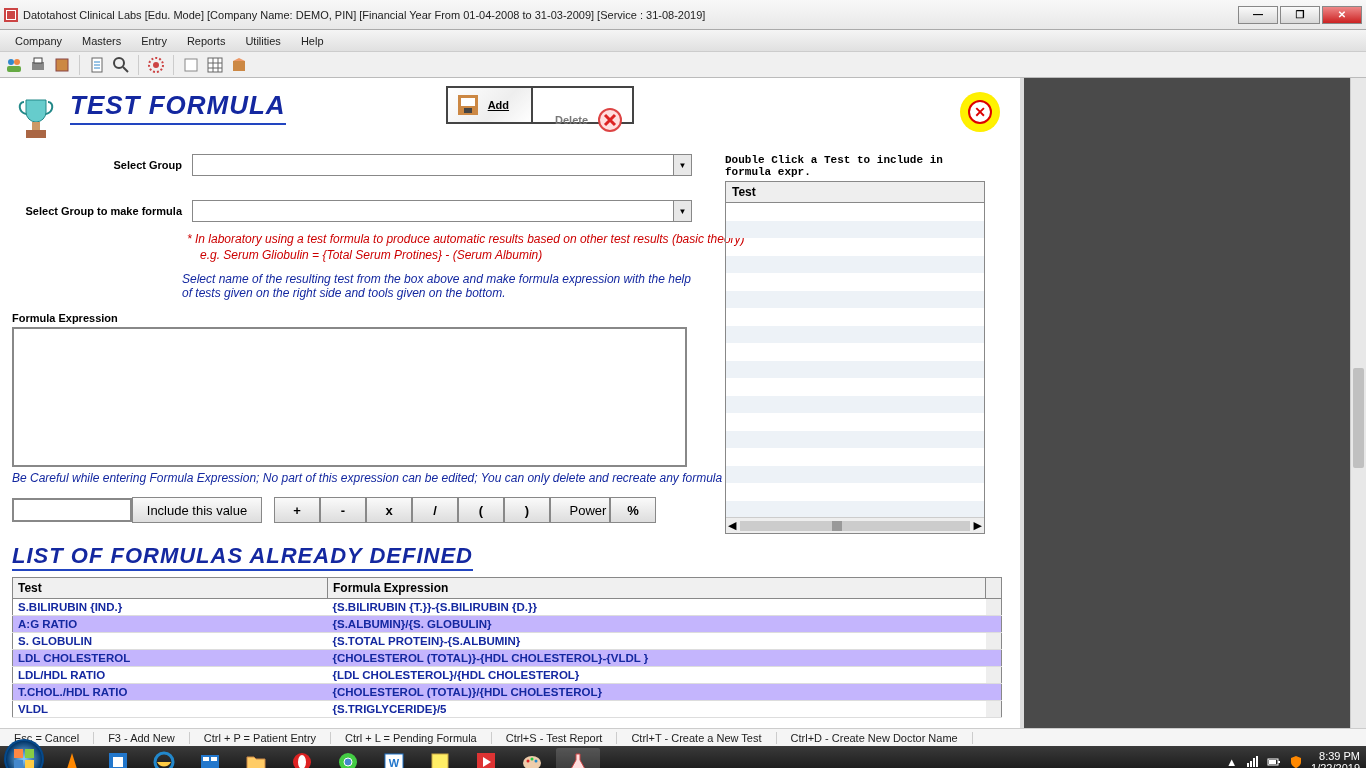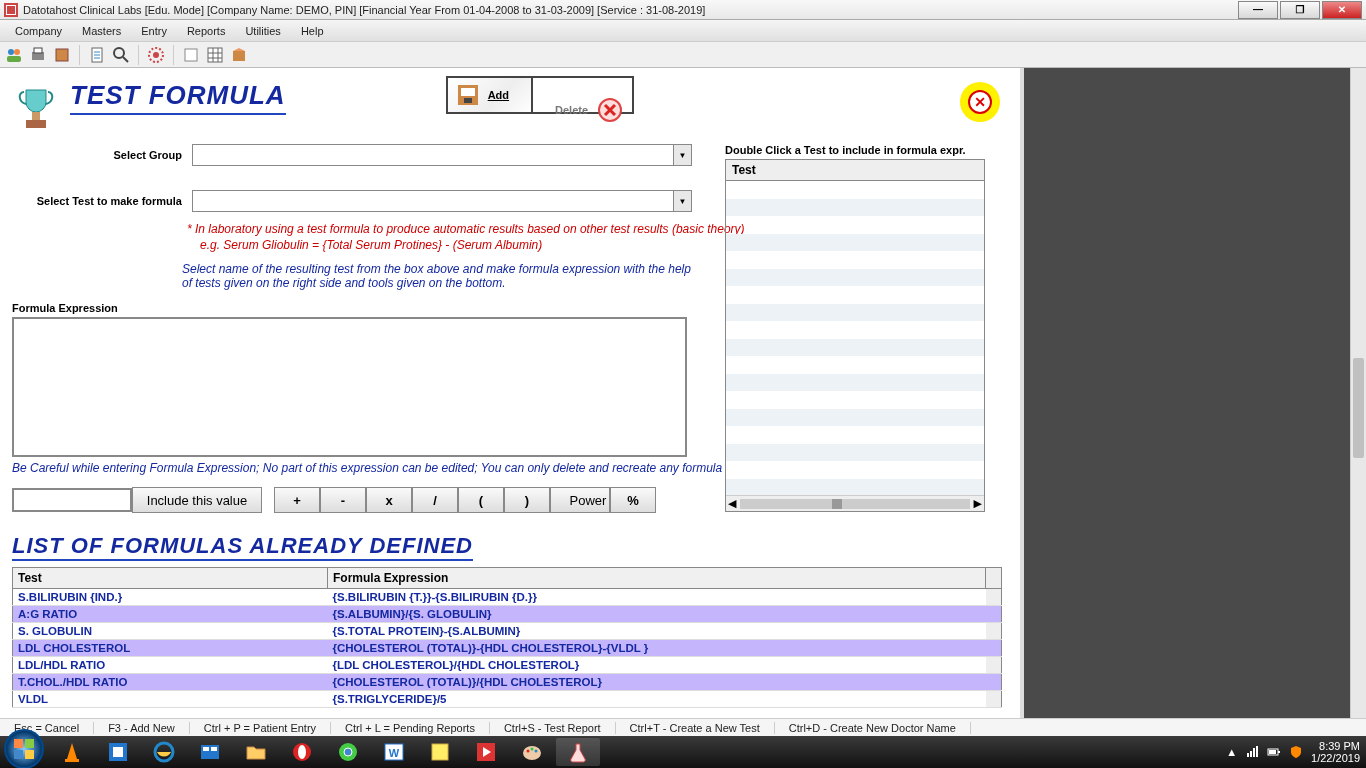--- a/index.html
+++ b/index.html
@@ -1,19 +1,19 @@
 <!DOCTYPE html>
 <html><head>
 <meta charset="utf-8">
 <style>
 * { margin:0; padding:0; box-sizing:border-box; font-family: Tahoma, Arial, sans-serif; font-size:11px; }
 body { width:1366px; height:768px; overflow:hidden; background:#fff; position:relative; }
 
 
-.titlebar { height:20px; background:linear-gradient(to bottom,#f8f8f8,#e8e8e8); border-bottom:1px solid #aaa; display:flex; align-items:center; padding:0 4px; }
+.titlebar { height:30px; background:linear-gradient(to bottom,#f8f8f8,#e8e8e8); border-bottom:1px solid #aaa; display:flex; align-items:center; padding:0 4px; }
 .titlebar .app-icon { width:14px; height:14px; margin-right:5px; display:inline-block; }
 .title-text { flex:1; color:#222; font-size:11px; }
 .win-controls { display:flex; gap:2px; }
 .win-btn { width:40px; height:18px; display:flex; align-items:center; justify-content:center; border:1px solid #888; font-size:10px; font-weight:bold; cursor:pointer; }
 .min-btn { background:linear-gradient(to bottom,#fafafa,#d8d8d8); }
 .max-btn { background:linear-gradient(to bottom,#fafafa,#d8d8d8); }
 .close-btn { background:linear-gradient(to bottom,#e88,#c22); color:#fff; }
 
 
 .menubar { height:22px; background:linear-gradient(to bottom,#f5f5f5,#e0e0e0); border-bottom:1px solid #ccc; display:flex; align-items:center; padding:0 5px; }
@@ -62,21 +62,21 @@
 
 .op-row { display:flex; align-items:center; gap:0; margin-top:12px; }
 .val-input { width:120px; height:24px; border:2px solid #888; background:#fff; }
 .incl-btn, .op-btn { height:26px; border:1px solid #888; background:linear-gradient(to bottom,#fafafa,#ddd); cursor:pointer; display:flex; align-items:center; justify-content:center; font-size:13px; }
 .incl-btn { width:130px; }
 .op-btn { width:46px; font-weight:bold; }
 .op-btn.wide { width:60px; font-weight:normal;padding-left:16px; }
 
 
 .test-panel { position:absolute; left:725px; top:76px; width:260px; }
-.test-hint { font-weight:bold; font-size:11px; margin-bottom:3px; }
+.test-hint { font-weight:bold; font-size:11px; margin-bottom:3px;font-family:Liberation Mono, monospace; }
 .test-grid { border:1px solid #888; width:260px; }
 .th-row { background:#eee; border-bottom:1px solid #888; padding:3px 6px; font-weight:bold; font-size:12px; }
 .t-body { height:314px; overflow:hidden; }
 .t-row { height:17.5px; }
 .t-row:nth-child(even){ background:#edf2f7; }
 .t-hscroll { height:16px; background:#eee; border-top:1px solid #ccc; display:flex; align-items:center; justify-content:space-between; padding:0 2px; font-size:9px; }
 .t-hscroll .bar { flex:1; height:10px; background:#ccc; margin:0 4px; position:relative; }
 .t-hscroll .bar .th { position:absolute; left:40%; width:10px; height:10px; background:#999; }
 
 
@@ -228,21 +228,21 @@
     </div>
 
     <div class="form-row">
       <div class="lbl">Select Group</div>
       <div class="dropdown">
         <div class="dd-arrow">▼</div>
       </div>
     </div>
 
     <div class="form-row" style="margin-top:24px;">
-      <div class="lbl">Select Test to make formula</div>
+      <div class="lbl">Select Group to make formula</div>
       <div class="dropdown">
         <div class="dd-arrow">▼</div>
       </div>
     </div>
 
     <div class="help1">* In laboratory using a test formula to produce automatic results based on other test results (basic theory)</div>
     <div class="help2">e.g. Serum Gliobulin = {Total Serum Protines} - (Serum Albumin)</div>
     <div class="help3">Select name of the resulting test from the box above and make formula expression with the help of tests given on the right side and tools given on the bottom.</div>
 
     <div class="fe-label">Formula Expression</div>
@@ -352,21 +352,21 @@
     <div class="side-scroll">
         <div class="thumb"></div>
       </div>
   </div>
 </div>
 
 <div class="status">
   <div class="status-seg">Esc = Cancel</div>
   <div class="status-seg">F3 - Add New</div>
   <div class="status-seg">Ctrl + P = Patient Entry</div>
-  <div class="status-seg">Ctrl + L = Pending Reports</div>
+  <div class="status-seg">Ctrl + L = Pending Formula</div>
   <div class="status-seg">Ctrl+S  - Test Report</div>
   <div class="status-seg">Ctrl+T  -  Create a New Test</div>
   <div class="status-seg">Ctrl+D - Create New Doctor Name</div>
 </div>
 
 <div class="taskbar">
   <div class="start">
     <svg viewBox="0 0 40 40">
         <circle cx="20" cy="20" r="18" fill="url(#g)"></circle>
         <defs>

